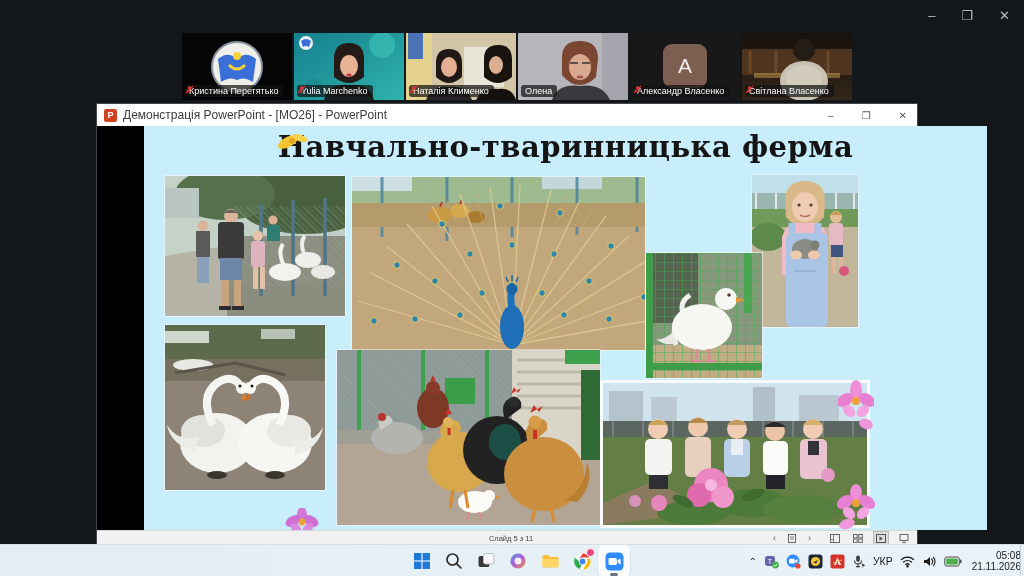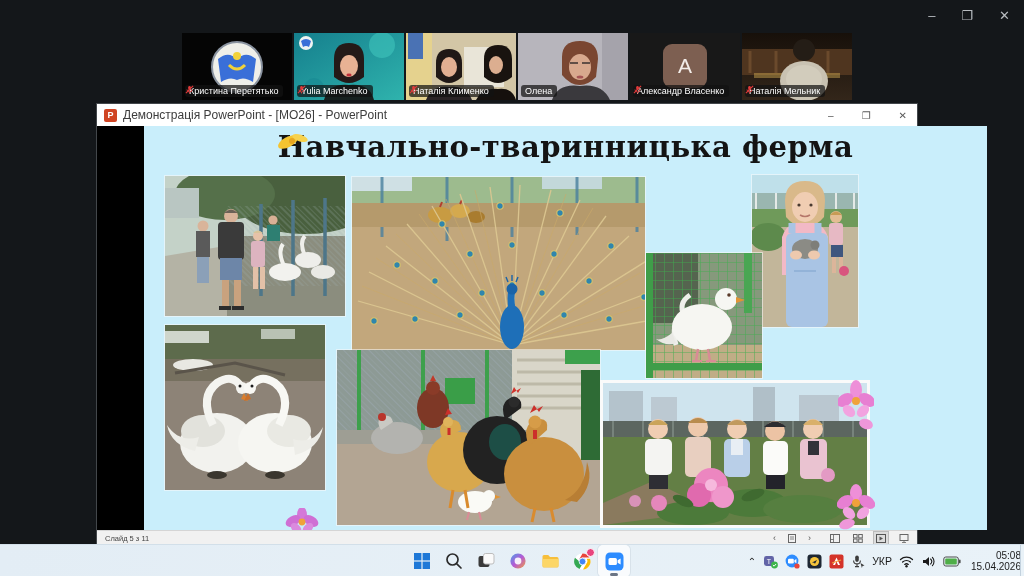--- a/index.html
+++ b/index.html
@@ -32,21 +32,21 @@
   #slide{position:absolute;left:47px;top:22px;width:843px;height:404px;
        background:#c9eefb;overflow:visible;}
   #slide-title{position:absolute;left:0;top:4px;width:100%;text-align:center;
        font-family:"DejaVu Serif",serif;font-weight:bold;font-size:29px;color:#141414;
        letter-spacing:.5px;}
   .photo{position:absolute;box-shadow:0 0 0 1px rgba(250,250,250,.55);overflow:hidden;}
   .photo svg{display:block;}
   .decor{position:absolute;}
   
   #ppt-statusbar{position:absolute;left:0;top:426px;width:100%;height:14px;
-       background:#f1f1f1;border-top:1px solid #d5d5d5;display:flex;align-items:center;}
+       background:#f1f1f1;border-top:1px solid #d5d5d5;display:flex;align-items:center;justify-content:center;}
   #slide-indicator{font-size:7.5px;color:#444;margin-left:8px;}
   .status-icons{position:absolute;right:6px;top:0;height:14px;display:flex;
        align-items:center;gap:9px;color:#555;font-size:9px;}
   .status-icons .vbox{display:flex;align-items:center;justify-content:center;
        width:14px;height:12px;}
   .vbox.current{background:#dcdcdc;box-shadow:0 0 0 1px #bbb;}
   
   #taskbar{position:absolute;left:0;top:544px;width:1024px;height:32px;
        background:linear-gradient(90deg,#e3edf5,#e9f2f8);border-top:1px solid #d2dfe9;}
   #task-icons{position:absolute;left:406px;top:0;height:32px;display:flex;}
@@ -189,21 +189,21 @@
       <circle cx="62" cy="17" r="11" fill="#241d16"></circle>
       <ellipse cx="62" cy="48" rx="24" ry="20" fill="#c9c2b2"></ellipse>
       <ellipse cx="62" cy="46" rx="18" ry="14" fill="#d6d0c0" opacity=".7"></ellipse>
     </svg>
     <div class="label">
       <svg width="9" height="9" viewBox="0 0 10 10">
           <rect x="3.6" y="1" width="2.8" height="4.6" rx="1.4" fill="#e23a3a"></rect>
           <path d="M2.2 5a2.8 2.8 0 0 0 5.6 0M5 7.8v1.6" stroke="#e23a3a" stroke-width="1" fill="none"></path>
           <line x1="1" y1="9" x2="9" y2="1" stroke="#e23a3a" stroke-width="1.3"></line>
         </svg>
-      <span>Наталія Мельник</span>
+      <span>Світлана Власенко</span>
     </div>
   </div>
 
   <div id="ppt">
     <div id="ppt-titlebar">
       <div class="ppt-logo">
         <span>P</span>
       </div>
       <span id="ppt-title">Демонстрація PowerPoint - [МО26] - PowerPoint</span>
       <div class="ppt-controls">
@@ -678,19 +678,19 @@
       </span>
       <span class="tray-ico">
         <svg width="18" height="11" viewBox="0 0 18 11">
           <rect x="0.8" y="1" width="14.5" height="9" rx="2" fill="none" stroke="#4a4a4a" stroke-width="1"></rect>
           <rect x="2.2" y="2.4" width="11.6" height="6.2" rx="1" fill="#4fae48"></rect>
           <rect x="16" y="3.6" width="1.6" height="3.8" rx="0.8" fill="#4a4a4a"></rect>
         </svg>
       </span>
       <div id="clock">
         <div>05:08</div>
-        <div>15.04.2026</div>
+        <div>21.11.2026</div>
       </div>
     </div>
     <div id="show-desktop"></div>
   </div>
 
 </div>
 
 </body></html>

